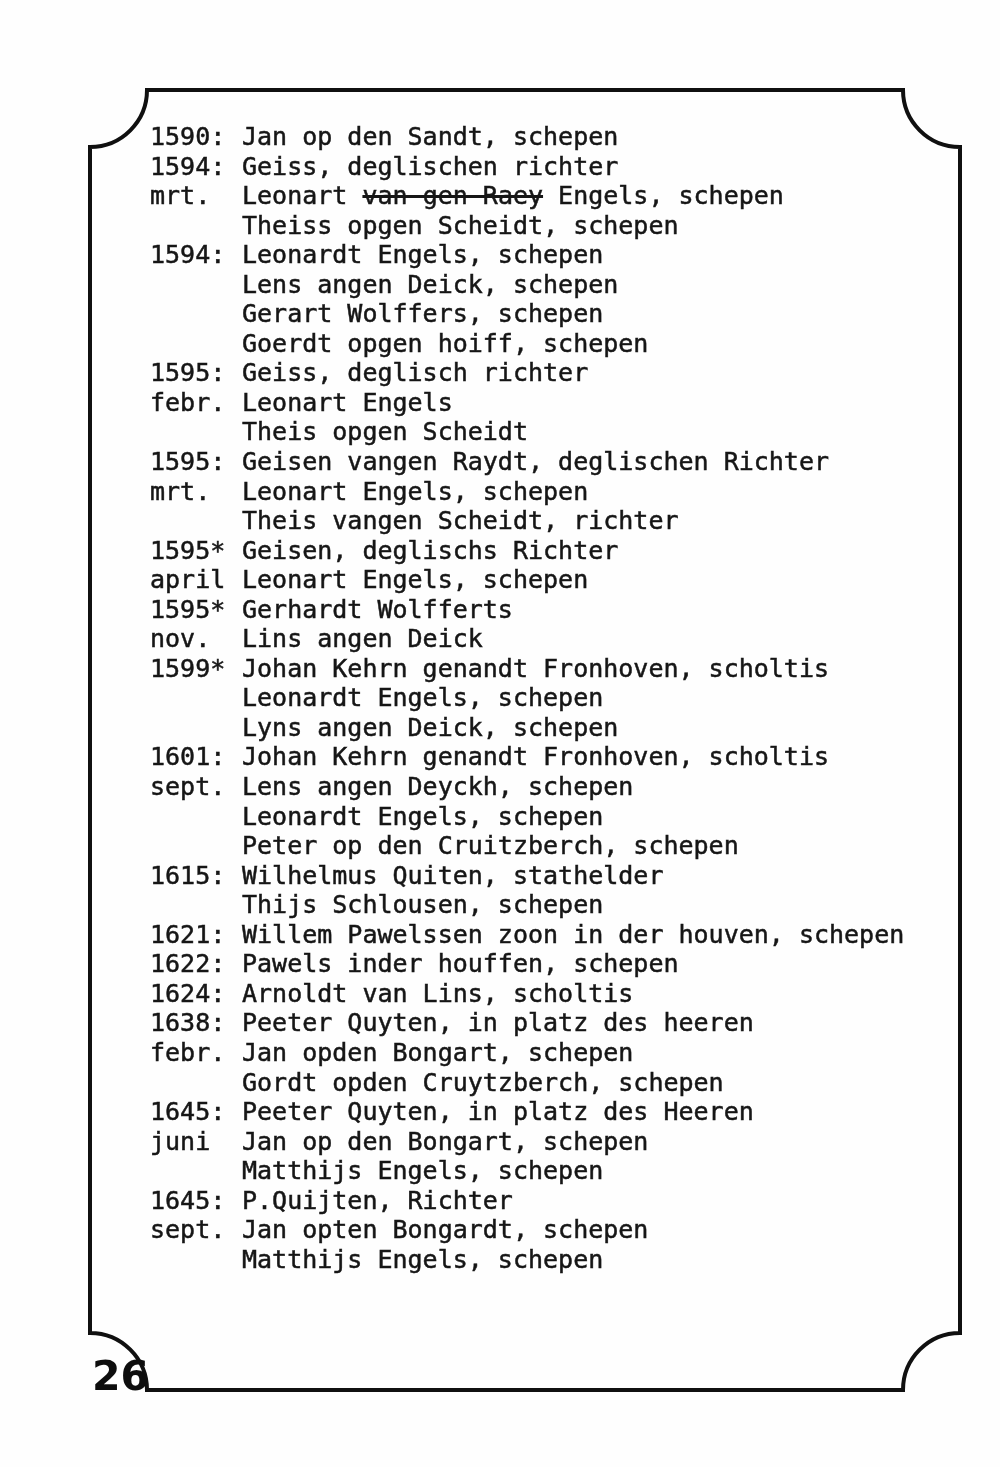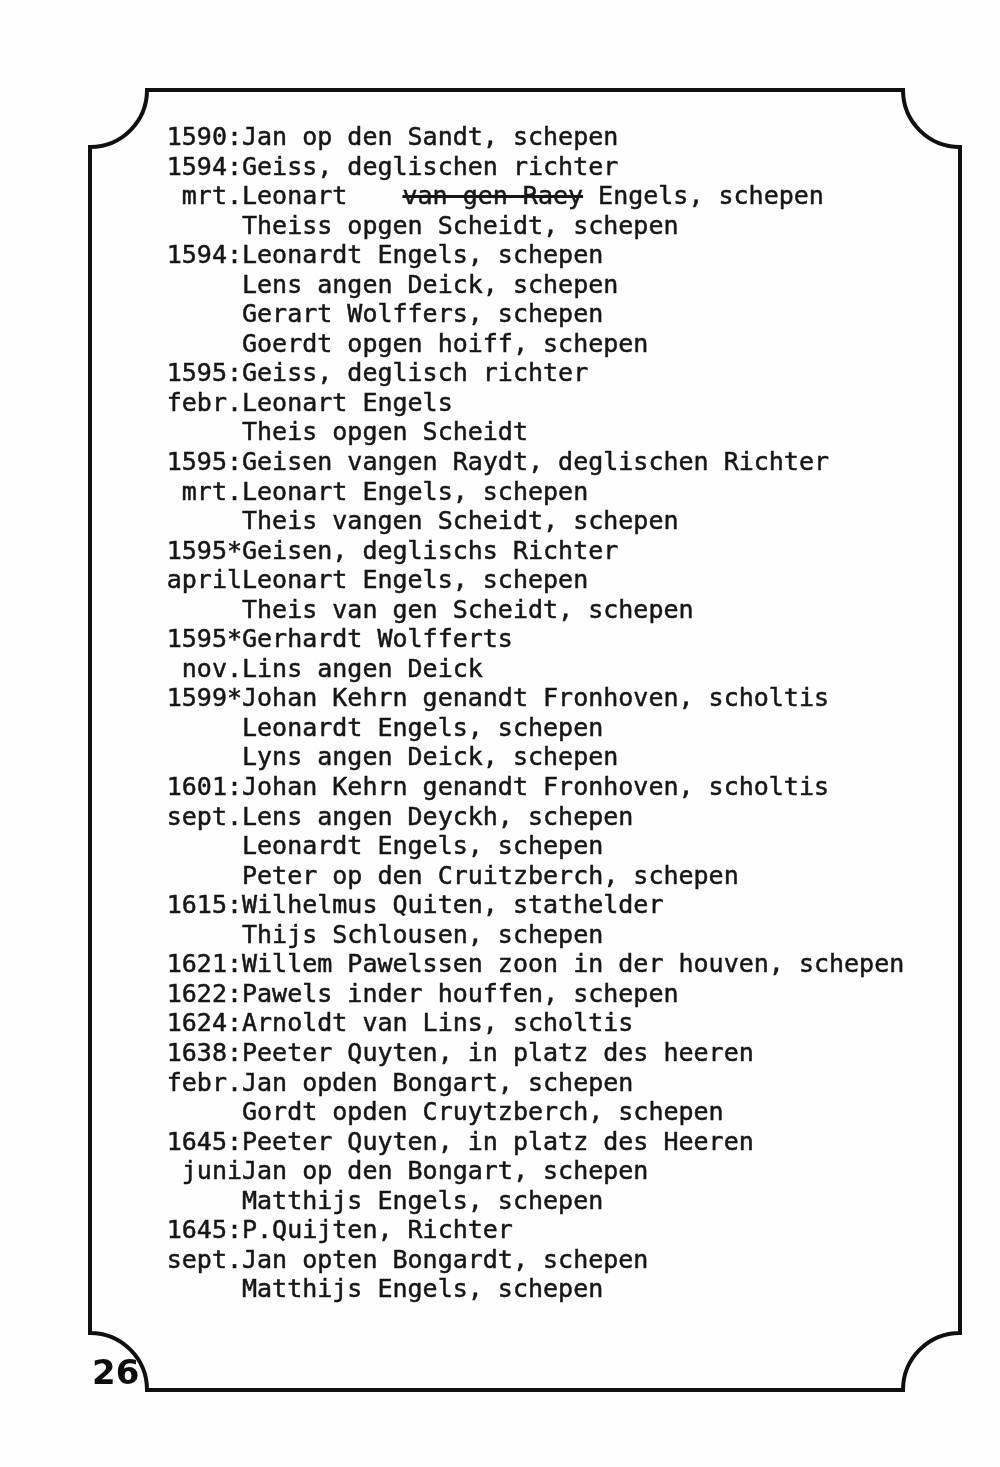--- a/index.html
+++ b/index.html
@@ -33,35 +33,33 @@
     line-height: 29.55px;
     -webkit-text-stroke: 0.5px #161616;
   }
   .row {
     display: flex;
     white-space: pre;
   }
   .label {
     flex: 0 0 92px;
     width: 92px;
-    text-align: right;
   }
   .text span { white-space: pre; }
   .struck {
     text-decoration: line-through;
     text-decoration-thickness: 3px;
-    margin-left: 40px;
   }
   .page-number {
     position: absolute;
     left: 92px;
     top: 1352px;
     font-family: "DejaVu Sans", "Liberation Sans", sans-serif;
     font-weight: bold;
-    font-size: 34px;
+    font-size: 41px;
     color: #0d0d0d;
   }
 </style>
 </head>
 <body>
 
 <div class="page">
 
   <svg class="frame" viewBox="0 0 1000 1467" xmlns="http://www.w3.org/2000/svg">
     <path d="M 147 90 H 903 A 57 57 0 0 0 960 147 V 1333 A 57 57 0 0 0 903 1390 H 147 A 57 57 0 0 0 90 1333 V 147 A 57 57 0 0 0 147 90 Z" fill="none" stroke="#101010" stroke-width="4" stroke-linecap="square"></path>
@@ -129,37 +127,33 @@
     <span class="text">Geisen vangen Raydt, deglischen Richter</span>
   </div>
 
   <div class="row">
     <span class="label">mrt.</span>
     <span class="text">Leonart Engels, schepen</span>
   </div>
 
   <div class="row">
     <span class="label"></span>
-    <span class="text">Theis vangen Scheidt, schepen</span>
+    <span class="text">Theis vangen Scheidt, richter</span>
   </div>
 
   <div class="row">
     <span class="label">1595*</span>
     <span class="text">Geisen, deglischs Richter</span>
   </div>
 
   <div class="row">
     <span class="label">april</span>
     <span class="text">Leonart Engels, schepen</span>
   </div>
 
-  <div class="row">
-    <span class="label"></span>
-    <span class="text">Theis van gen Scheidt, schepen</span>
-  </div>
 
   <div class="row">
     <span class="label">1595*</span>
     <span class="text">Gerhardt Wolfferts</span>
   </div>
 
   <div class="row">
     <span class="label">nov.</span>
     <span class="text">Lins angen Deick</span>
   </div>

